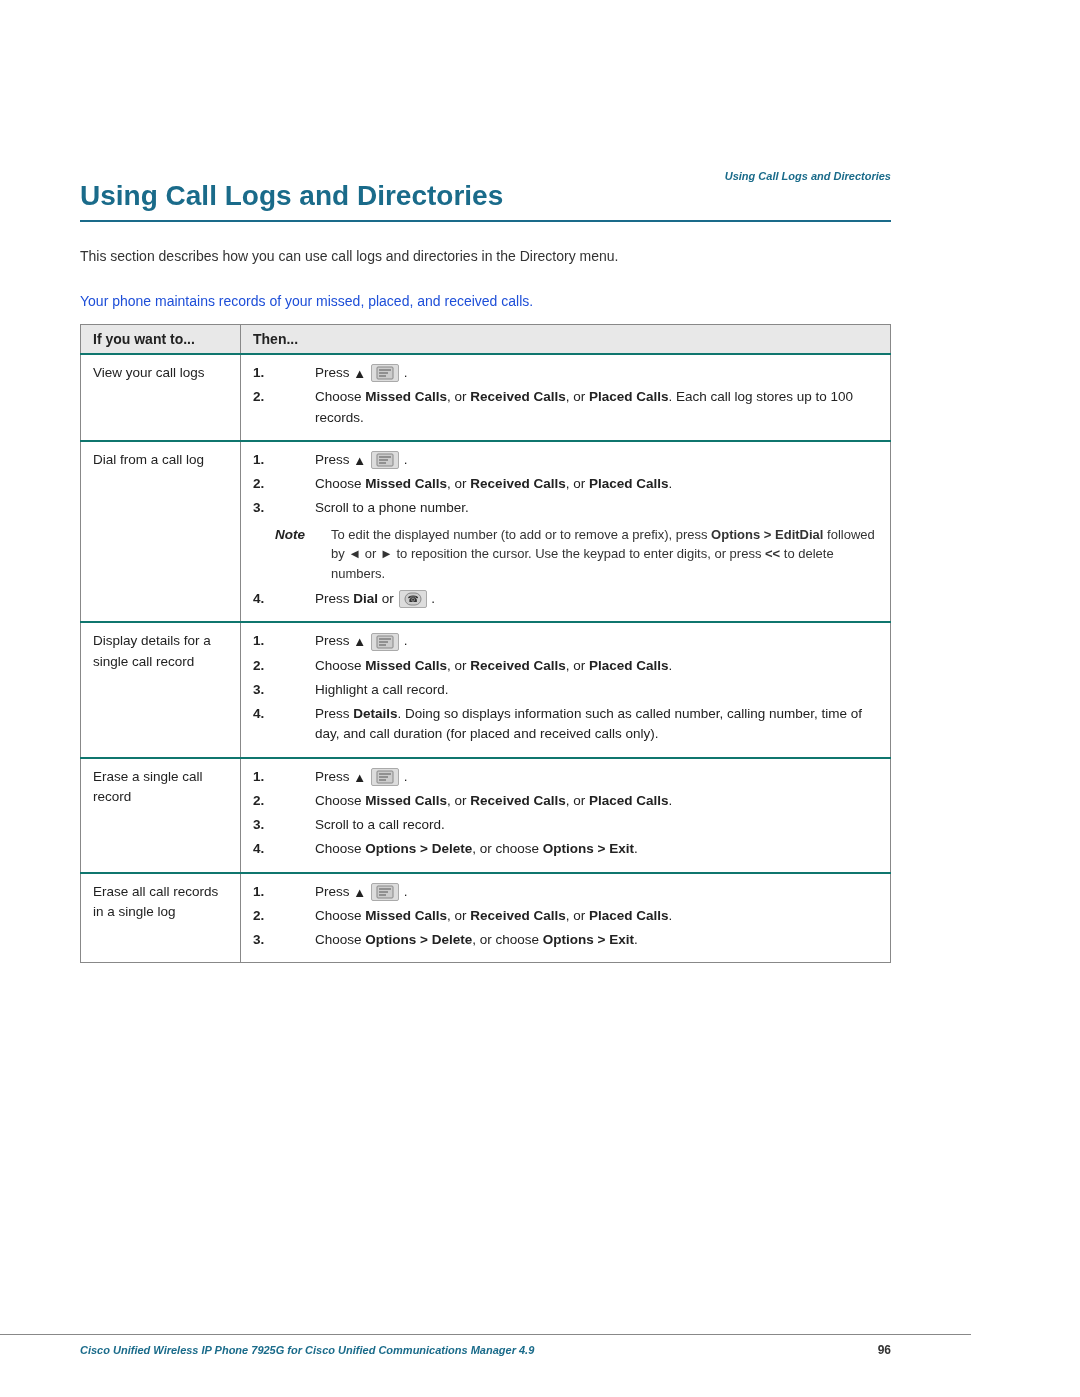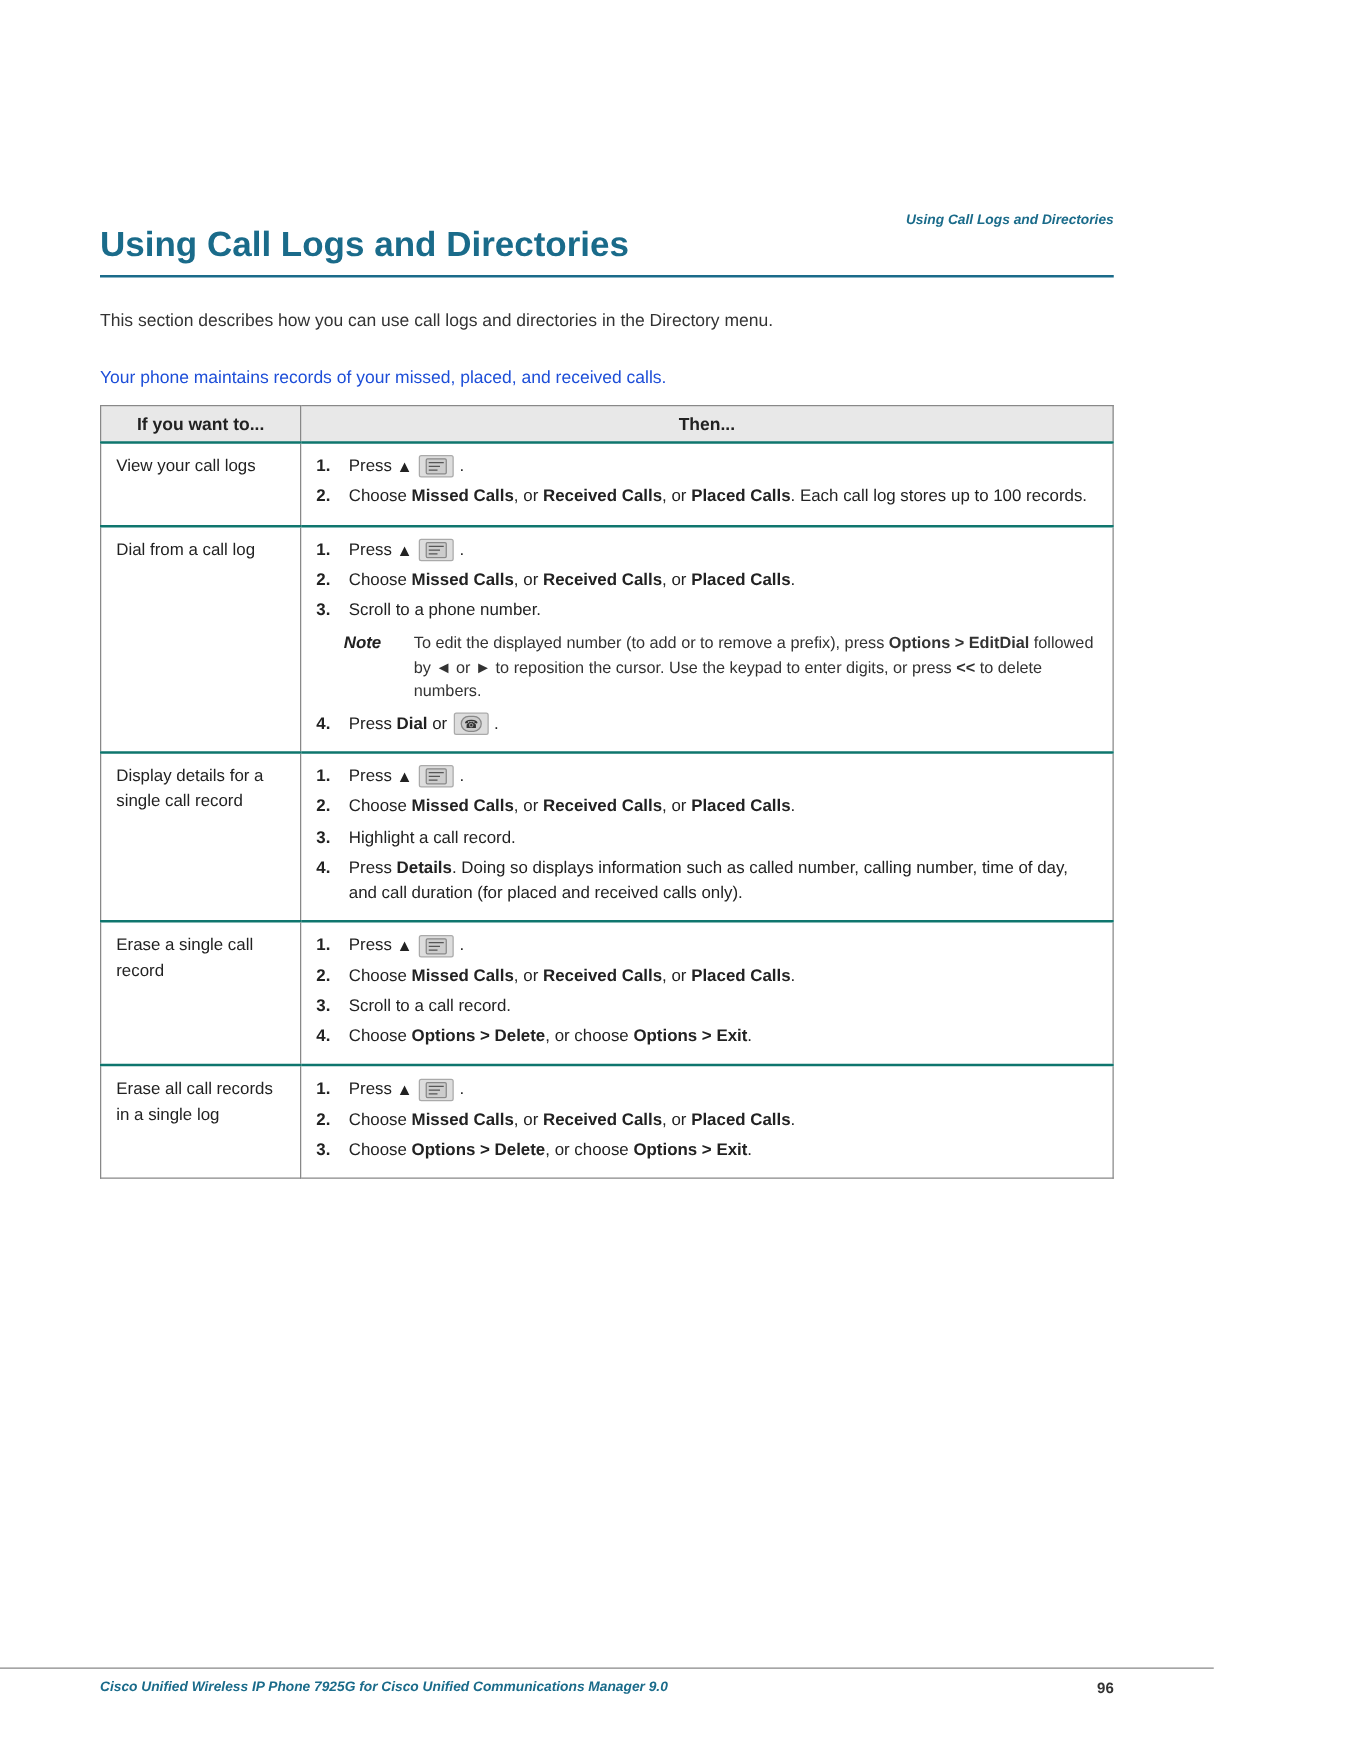--- a/index.html
+++ b/index.html
@@ -68,21 +68,21 @@
     
     .call-logs-table {
       width: 100%;
       border-collapse: collapse;
       margin-bottom: 30px;
       font-size: 13.5px;
     }
     .call-logs-table th {
       background: #e8e8e8;
       font-weight: bold;
-      text-align: center;
+      text-align: left;
       padding: 6px 12px;
       border: 1px solid #888;
       font-size: 14px;
     }
     .call-logs-table td {
       vertical-align: top;
       padding: 8px 12px;
       border-left: 1px solid #888;
       border-right: 1px solid #888;
       border-bottom: 1px solid #ccc;
@@ -115,20 +115,21 @@
       align-items: flex-start;
     }
     .step-num {
       font-weight: bold;
       min-width: 22px;
       margin-right: 4px;
     }
     .step-content {
       flex: 1;
       line-height: 1.5;
+      margin-left: 36px;
     }
     strong, b {
       font-weight: bold;
     }
     .note-block {
       display: flex;
       align-items: flex-start;
       margin: 6px 0 6px 22px;
     }
     .note-label {
@@ -411,17 +412,17 @@
             </ol>
           </td>
         </tr>
 
       </tbody>
     </table>
 
   </div>
 
   <div class="footer">
-    <span class="footer-left">Cisco Unified Wireless IP Phone 7925G for Cisco Unified Communications Manager 9.0</span>
+    <span class="footer-left">Cisco Unified Wireless IP Phone 7925G for Cisco Unified Communications Manager 4.9</span>
     <span class="footer-right">96</span>
   </div>
 
 </div>
 
 </body></html>

